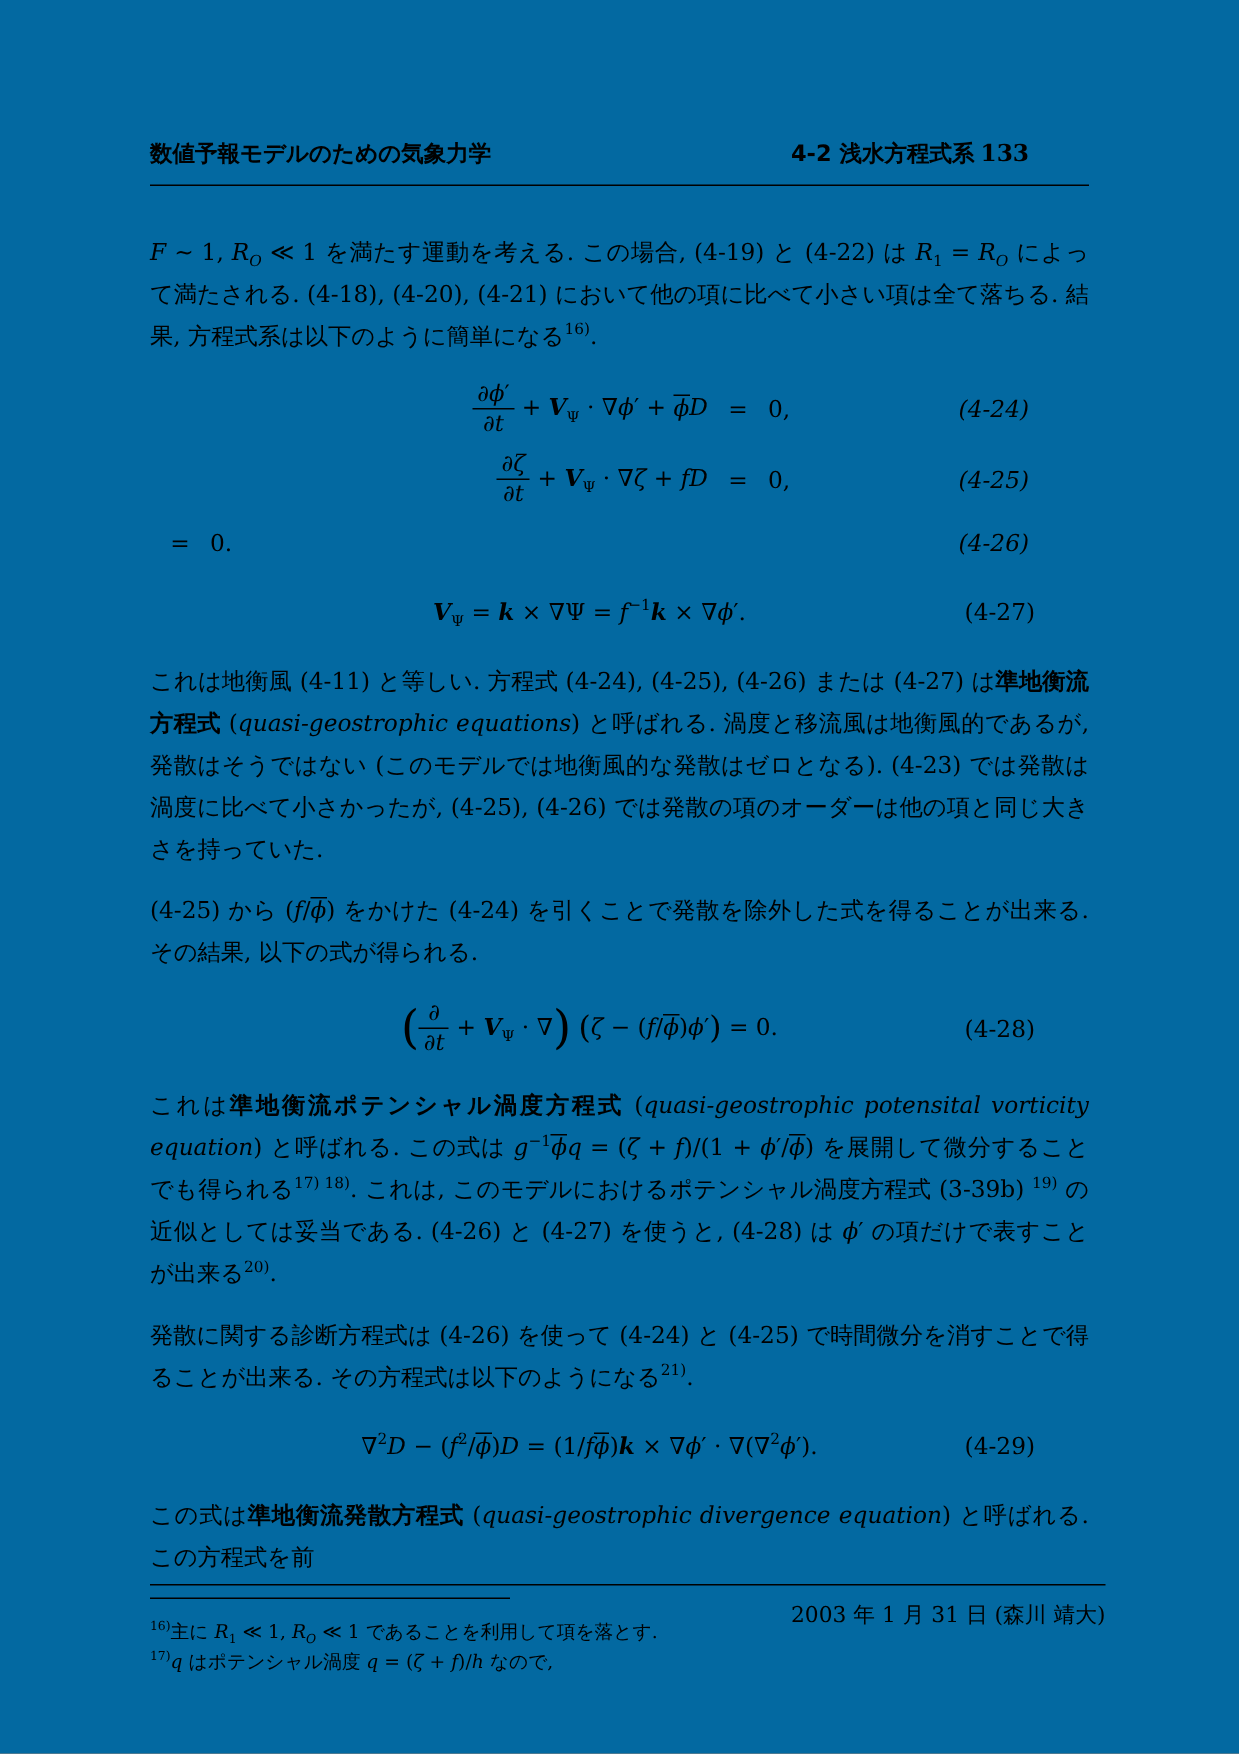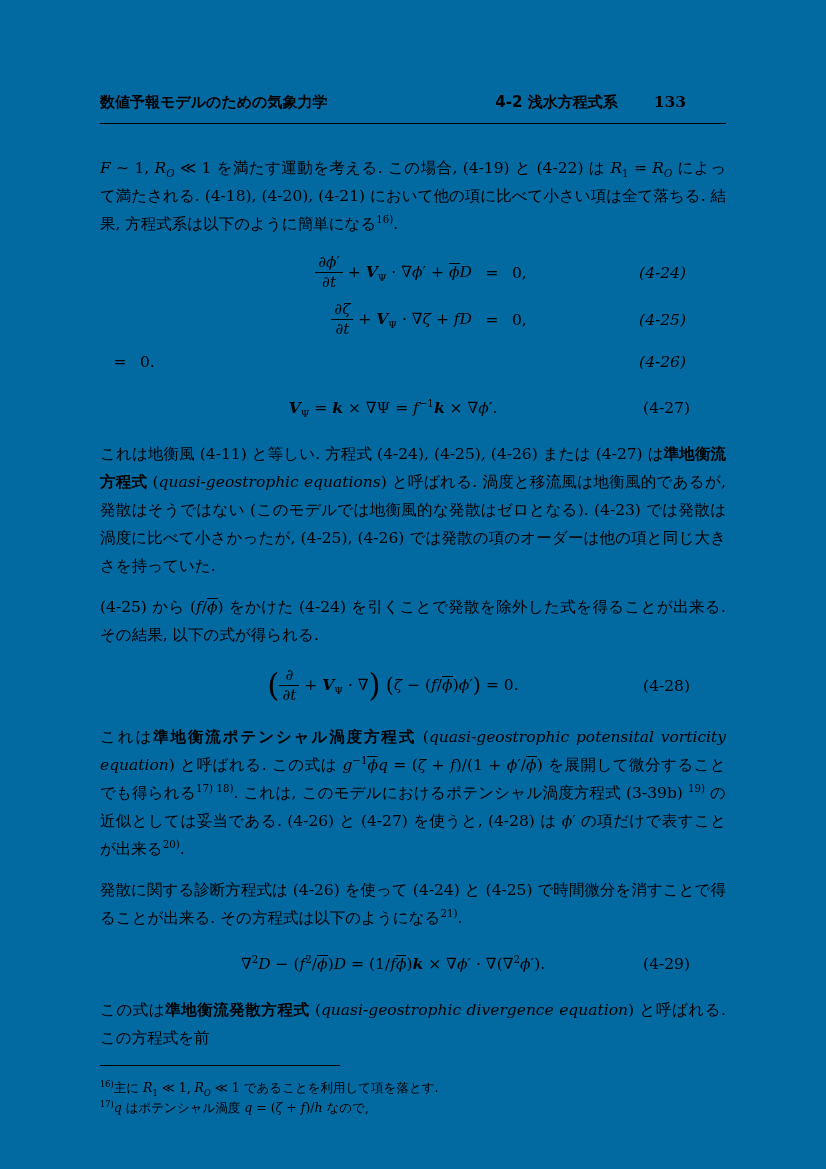--- a/index.html
+++ b/index.html
@@ -20,21 +20,21 @@
     padding-bottom:7px;
     border-bottom:1.6px solid #000;
     display:flex;
     justify-content:space-between;
     align-items:baseline;
   }
   .header-left{
     font-family:"DejaVu Sans","Liberation Sans",sans-serif;
     font-weight:bold;font-size:15px;
   }
-  .header-right{display:flex;gap:36px;align-items:flex-start;padding-right:40px;}
+  .header-right{display:flex;gap:4px;align-items:flex-start;padding-right:40px;}
   .header-section{
     font-family:"DejaVu Sans","Liberation Sans",sans-serif;
     font-weight:bold;font-size:15px;
   }
   .header-pageno{font-weight:bold;font-size:15.5px;}
   
   .main{margin:12px 100px;width:626px;}
   .para{margin:13px 0;text-align:justify;}
   .para.first{margin-top:30px;}
   b{font-family:"DejaVu Sans","Liberation Sans",sans-serif;font-weight:bold;}
@@ -150,14 +150,17 @@
     </div>
 
     <div class="fn-item">
       <sup class="fn-marker">17)</sup><span><span class="m"><i>q</i></span> はポテンシャル渦度 <span class="m"><i>q</i> = (<i>ζ</i> + <i>f</i>)/<i>h</i></span> なので,</span>
       
       
     </div>
 
   </div>
 
+  <div class="footer">
+    <span>2003 年 1 月 31 日 (森川 靖大)</span>
+  </div>
 
 </div>
 
 </body></html>

